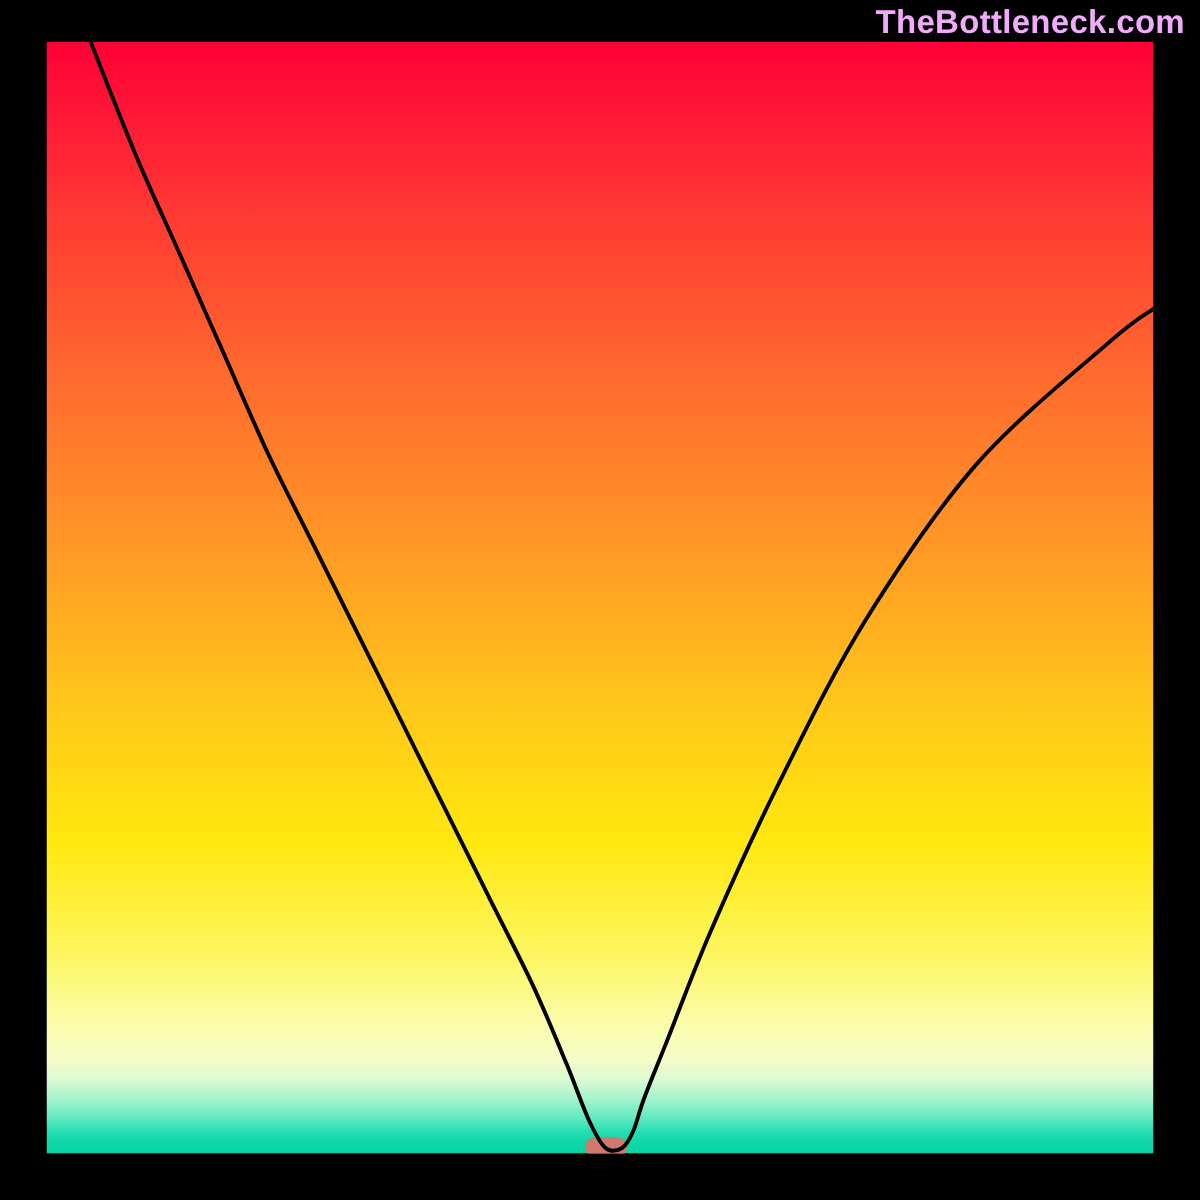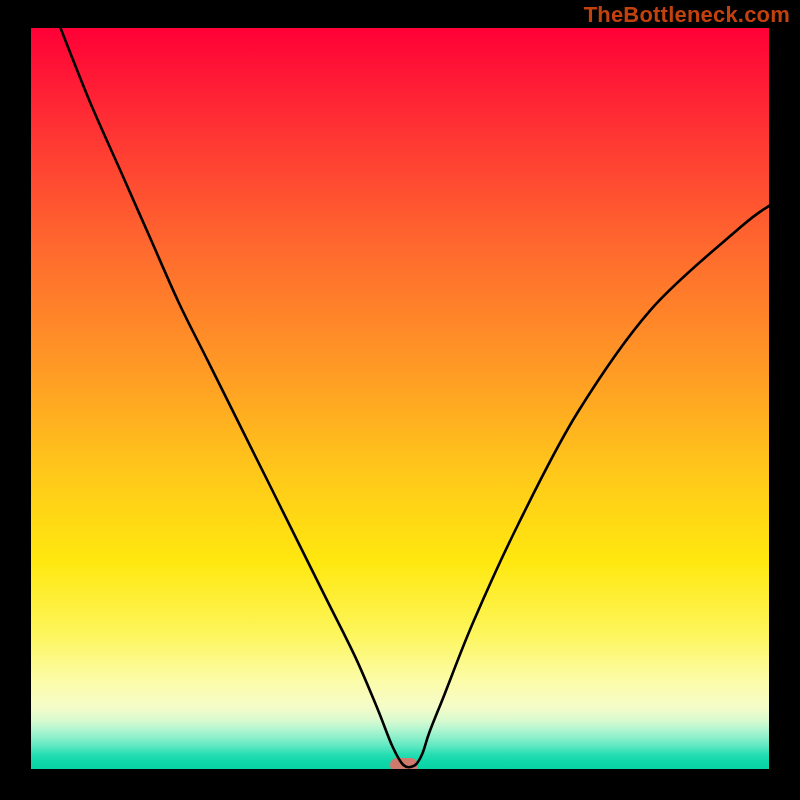--- a/index.html
+++ b/index.html
@@ -16,21 +16,21 @@
     height: 800px;
     background: #000;
   }
   .watermark {
     position: absolute;
     top: 2px;
     right: 10px;
     font-family: Arial, Helvetica, sans-serif;
     font-size: 22px;
     font-weight: 600;
-    color: #c2410c;
+    color: #f0abfc;
     letter-spacing: 0.2px;
     z-index: 10;
   }
   .plot {
     position: absolute;
     left: 31px;
     top: 28px;
     width: 738px;
     height: 741px;
     overflow: hidden;

